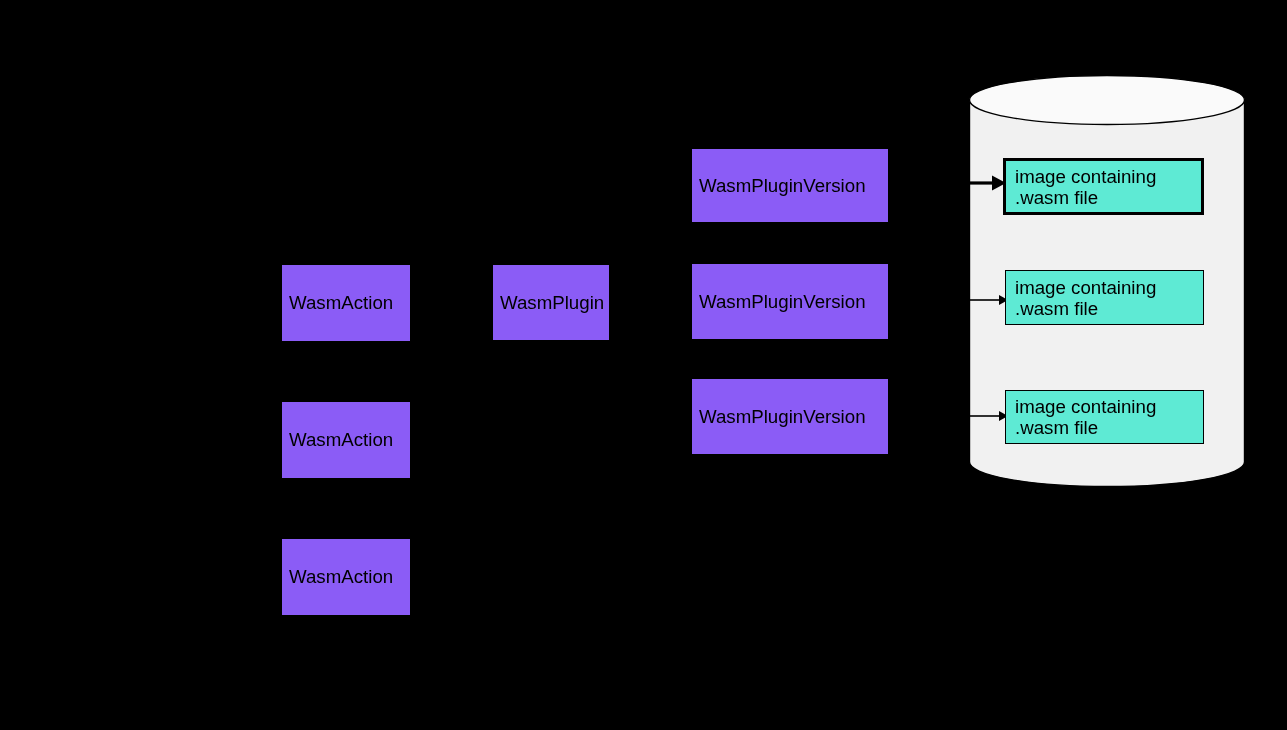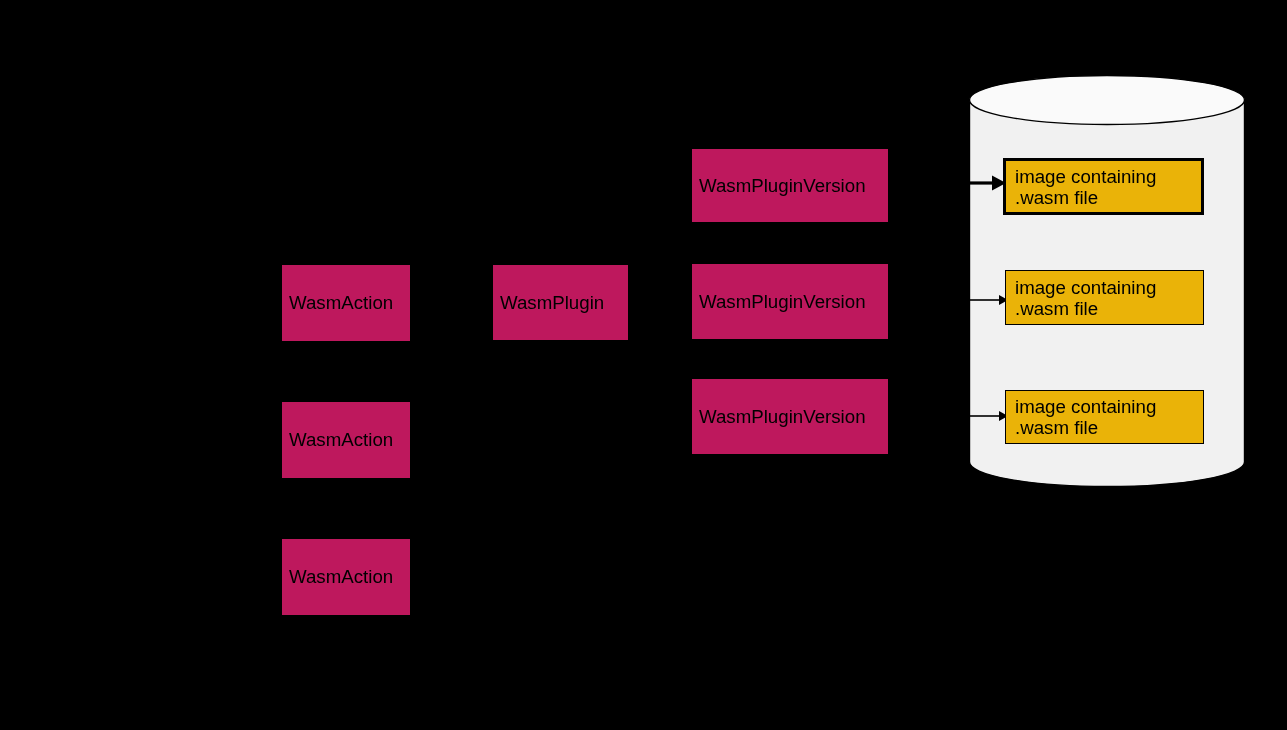--- a/index.html
+++ b/index.html
@@ -8,41 +8,41 @@
     position: relative;
     width: 1287px;
     height: 730px;
     background: #000000;
     overflow: hidden;
     font-family: "Liberation Sans", "DejaVu Sans", sans-serif;
     color: #000000;
   }
   .node {
     position: absolute;
-    background: #be185d;
+    background: #8b5cf6;
     display: flex;
     align-items: center;
     padding-left: 7px;
     font-size: 18.7px;
     white-space: nowrap;
   }
   #node-ecs  { left: 37px;  top: 343px; width: 183px; height: 87px; }
   #node-wa1  { left: 282px; top: 265px; width: 128px; height: 76px; }
   #node-wa2  { left: 282px; top: 402px; width: 128px; height: 76px; }
   #node-wa3  { left: 282px; top: 539px; width: 128px; height: 76px; }
-  #node-wp   { left: 493px; top: 265px; width: 135px; height: 75px; }
+  #node-wp   { left: 493px; top: 265px; width: 116px; height: 75px; }
   #node-wpv1 { left: 692px; top: 149px; width: 196px; height: 73px; }
   #node-wpv2 { left: 692px; top: 264px; width: 196px; height: 75px; }
   #node-wpv3 { left: 692px; top: 379px; width: 196px; height: 75px; }
 
   .cyl-svg { position: absolute; left: 968px; top: 74px; }
 
   .img-box {
     position: absolute;
-    background: #eab308;
+    background: #5eead4;
     border: 1.5px solid #000000;
     display: flex;
     flex-direction: column;
     justify-content: center;
     padding-left: 9px;
     font-size: 18.7px;
     line-height: 21px;
     white-space: nowrap;
   }
   #img-box-1 { left: 1003px; top: 158px; width: 201px; height: 57px; border-width: 3px; }

